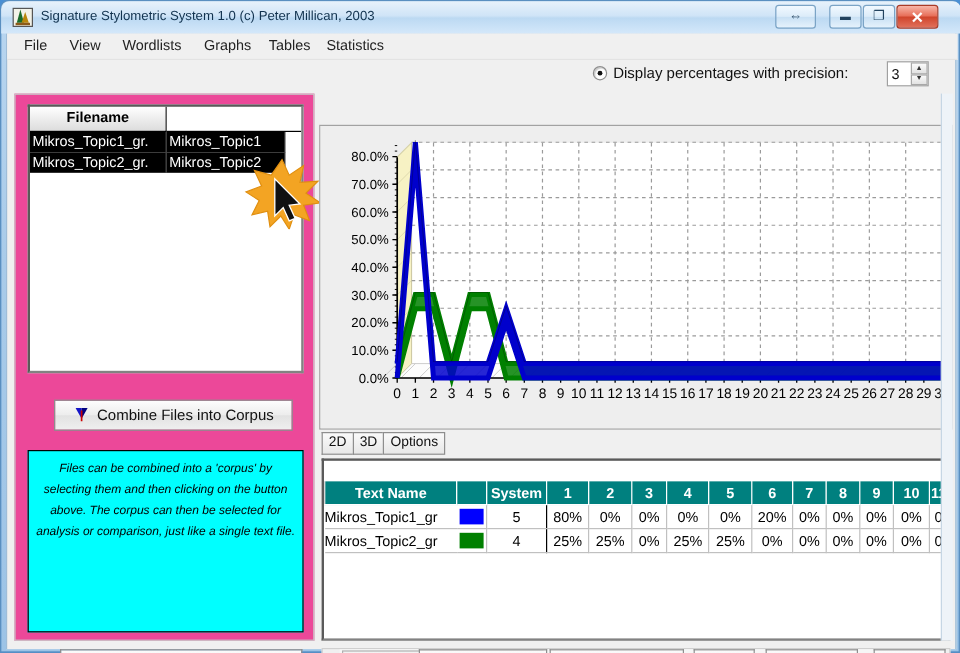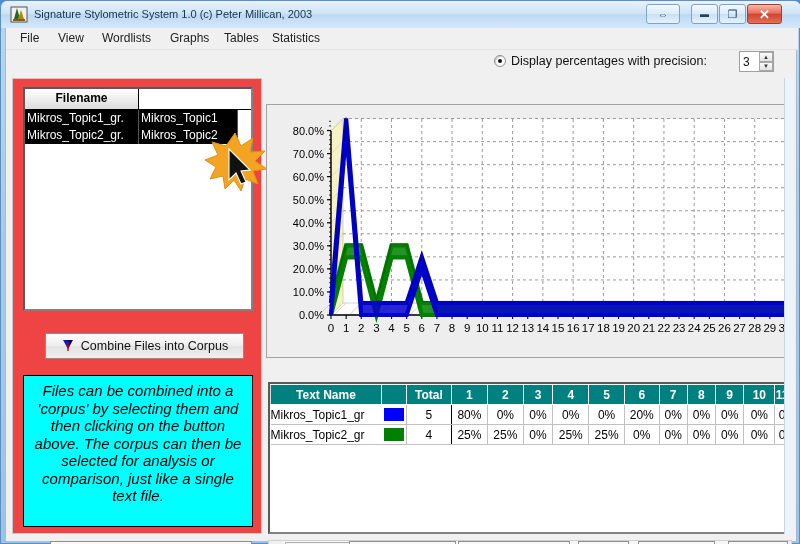--- a/index.html
+++ b/index.html
@@ -94,21 +94,21 @@
   .spin-btns div{
     flex:1;border:1px solid #a8a8a8;box-sizing:border-box;
     background:linear-gradient(to bottom,#fbfbfb,#e2e2e2);
     display:flex;align-items:center;justify-content:center;
     font-size:6px;color:#333;line-height:1;
   }
 
   
   .left-panel{
     position:absolute;left:6px;top:50px;width:250px;height:456px;
-    background:#ef4444;border:1px solid #c8c8c8;box-sizing:border-box;
+    background:#ec4899;border:1px solid #c8c8c8;box-sizing:border-box;
   }
   .grid-box{
     position:absolute;left:10px;top:8px;width:230px;height:224px;
     background:#fff;border:2px solid #828282;box-sizing:border-box;
     border-top-color:#5a5a5a;border-left-color:#5a5a5a;
     overflow:hidden;
   }
   .grid-head{
     display:flex;height:21px;box-sizing:border-box;
     border-bottom:1px solid #000;
@@ -138,21 +138,21 @@
     box-sizing:border-box;
     border:1px solid #8d8d8d;
     background:linear-gradient(to bottom,#fdfdfd 0%,#ededed 48%,#e2e2e2 52%,#efefef 100%);
     display:flex;align-items:center;justify-content:center;gap:6px;
     font-size:12.5px;color:#111;
   }
   .info-box{
     position:absolute;left:10px;top:296px;width:230px;height:152px;
     background:#00ffff;border:1px solid #000;box-sizing:border-box;
     padding:6px 6px 0 6px;
-    font-style:italic;font-size:15px;line-height:17.5px;
+    font-style:italic;font-size:10px;line-height:17.5px;
     text-align:center;color:#000;overflow:hidden;
   }
 
   
   .right-panel{
     position:absolute;left:260px;top:50px;width:528px;height:456px;
   }
   .chart-box{
     position:absolute;left:0;top:26px;width:528px;height:254px;
     background:#eeeeee;border:1px solid #a2a2a2;box-sizing:border-box;
@@ -168,21 +168,21 @@
     background:linear-gradient(to bottom,#fafafa,#e7e7e7);
   }
   .gtab:last-child{border-right:1px solid #8e8e8e;}
 
   .table-box{
     position:absolute;left:2px;top:304px;width:524px;height:152px;
     background:#fff;border:2px solid #828282;box-sizing:border-box;
     border-top-color:#5a5a5a;border-left-color:#5a5a5a;
     overflow:hidden;
   }
-  .tbl{border-collapse:collapse;table-layout:fixed;}
+  .tbl{border-collapse:collapse;table-layout:fixed;margin-top:16px;}
   .tbl th{
     background:#00807f;color:#fff;font-size:12px;font-weight:bold;
     height:19px;border:1px solid #ffffff;border-left-color:#d8d8d8;
     text-align:center;padding:0;
   }
   .tbl td{
     height:19px;font-size:12px;color:#000;text-align:center;
     border-right:1px solid #c0c0c0;border-bottom:1px solid #c0c0c0;
     padding:0;background:#fff;white-space:nowrap;
   }
@@ -524,28 +524,33 @@
               <polyline points="64,198 79.13333333333333,140.35294117647058 94.26666666666667,140.35294117647058 109.4,198 124.53333333333333,140.35294117647058 139.66666666666666,140.35294117647058 154.8,198 169.93333333333334,198 185.06666666666666,198 200.2,198 215.33333333333331,198 230.46666666666667,198 245.60000000000002,198 260.73333333333335,198 275.8666666666667,198 291,198 306.1333333333333,198 321.26666666666665,198 336.4,198 351.5333333333333,198 366.66666666666663,198 381.79999999999995,198 396.93333333333334,198 412.06666666666666,198 427.20000000000005,198 442.33333333333337,198 457.4666666666667,198 472.6,198 487.73333333333335,198 502.8666666666667,198 518,198" fill="none" stroke="#008000" stroke-width="4.2" stroke-linejoin="miter"></polyline>
               <polyline points="64,210 79.13333333333333,152.35294117647058 94.26666666666667,152.35294117647058 109.4,210 124.53333333333333,152.35294117647058 139.66666666666666,152.35294117647058 154.8,210 169.93333333333334,210 185.06666666666666,210 200.2,210 215.33333333333331,210 230.46666666666667,210 245.60000000000002,210 260.73333333333335,210 275.8666666666667,210 291,210 306.1333333333333,210 321.26666666666665,210 336.4,210 351.5333333333333,210 366.66666666666663,210 381.79999999999995,210 396.93333333333334,210 412.06666666666666,210 427.20000000000005,210 442.33333333333337,210 457.4666666666667,210 472.6,210 487.73333333333335,210 502.8666666666667,210 518,210" fill="none" stroke="#008000" stroke-width="4.2" stroke-linejoin="miter"></polyline>
               <polyline points="64,196.4 79.13333333333333,138.75294117647059 94.26666666666667,138.75294117647059 109.4,196.4 124.53333333333333,138.75294117647059 139.66666666666666,138.75294117647059 154.8,196.4 169.93333333333334,196.4 185.06666666666666,196.4 200.2,196.4 215.33333333333331,196.4 230.46666666666667,196.4 245.60000000000002,196.4 260.73333333333335,196.4 275.8666666666667,196.4 291,196.4 306.1333333333333,196.4 321.26666666666665,196.4 336.4,196.4 351.5333333333333,196.4 366.66666666666663,196.4 381.79999999999995,196.4 396.93333333333334,196.4 412.06666666666666,196.4 427.20000000000005,196.4 442.33333333333337,196.4 457.4666666666667,196.4 472.6,196.4 487.73333333333335,196.4 502.8666666666667,196.4 518,196.4" fill="none" stroke="#000" opacity="0.28" stroke-width="0.8"></polyline>
               <polygon points="64,210 79.13333333333333,25.529411764705884 94.26666666666667,210 109.4,210 124.53333333333333,210 139.66666666666666,210 154.8,163.88235294117646 169.93333333333334,210 185.06666666666666,210 200.2,210 215.33333333333331,210 230.46666666666667,210 245.60000000000002,210 260.73333333333335,210 275.8666666666667,210 291,210 306.1333333333333,210 321.26666666666665,210 336.4,210 351.5333333333333,210 366.66666666666663,210 381.79999999999995,210 396.93333333333334,210 412.06666666666666,210 427.20000000000005,210 442.33333333333337,210 457.4666666666667,210 472.6,210 487.73333333333335,210 502.8666666666667,210 518,210 518,198 502.8666666666667,198 487.73333333333335,198 472.6,198 457.4666666666667,198 442.33333333333337,198 427.20000000000005,198 412.06666666666666,198 396.93333333333334,198 381.79999999999995,198 366.66666666666663,198 351.5333333333333,198 336.4,198 321.26666666666665,198 306.1333333333333,198 291,198 275.8666666666667,198 260.73333333333335,198 245.60000000000002,198 230.46666666666667,198 215.33333333333331,198 200.2,198 185.06666666666666,198 169.93333333333334,198 154.8,151.88235294117646 139.66666666666666,198 124.53333333333333,198 109.4,198 94.26666666666667,198 79.13333333333333,13.529411764705884 64,198" fill="#0000cc" opacity="0.85" stroke="none"></polygon>
               <polyline points="64,198 79.13333333333333,13.529411764705884 94.26666666666667,198 109.4,198 124.53333333333333,198 139.66666666666666,198 154.8,151.88235294117646 169.93333333333334,198 185.06666666666666,198 200.2,198 215.33333333333331,198 230.46666666666667,198 245.60000000000002,198 260.73333333333335,198 275.8666666666667,198 291,198 306.1333333333333,198 321.26666666666665,198 336.4,198 351.5333333333333,198 366.66666666666663,198 381.79999999999995,198 396.93333333333334,198 412.06666666666666,198 427.20000000000005,198 442.33333333333337,198 457.4666666666667,198 472.6,198 487.73333333333335,198 502.8666666666667,198 518,198" fill="none" stroke="#0000cc" stroke-width="4.2" stroke-linejoin="miter"></polyline>
               <polyline points="64,210 79.13333333333333,25.529411764705884 94.26666666666667,210 109.4,210 124.53333333333333,210 139.66666666666666,210 154.8,163.88235294117646 169.93333333333334,210 185.06666666666666,210 200.2,210 215.33333333333331,210 230.46666666666667,210 245.60000000000002,210 260.73333333333335,210 275.8666666666667,210 291,210 306.1333333333333,210 321.26666666666665,210 336.4,210 351.5333333333333,210 366.66666666666663,210 381.79999999999995,210 396.93333333333334,210 412.06666666666666,210 427.20000000000005,210 442.33333333333337,210 457.4666666666667,210 472.6,210 487.73333333333335,210 502.8666666666667,210 518,210" fill="none" stroke="#0000cc" stroke-width="4.2" stroke-linejoin="miter"></polyline>
               <polyline points="64,196.4 79.13333333333333,11.929411764705884 94.26666666666667,196.4 109.4,196.4 124.53333333333333,196.4 139.66666666666666,196.4 154.8,150.28235294117647 169.93333333333334,196.4 185.06666666666666,196.4 200.2,196.4 215.33333333333331,196.4 230.46666666666667,196.4 245.60000000000002,196.4 260.73333333333335,196.4 275.8666666666667,196.4 291,196.4 306.1333333333333,196.4 321.26666666666665,196.4 336.4,196.4 351.5333333333333,196.4 366.66666666666663,196.4 381.79999999999995,196.4 396.93333333333334,196.4 412.06666666666666,196.4 427.20000000000005,196.4 442.33333333333337,196.4 457.4666666666667,196.4 472.6,196.4 487.73333333333335,196.4 502.8666666666667,196.4 518,196.4" fill="none" stroke="#000" opacity="0.28" stroke-width="0.8"></polyline>
             </svg>
         </div>
 
+        <div class="graph-tabs">
+          <div class="gtab">2D</div>
+          <div class="gtab">3D</div>
+          <div class="gtab">Options</div>
+        </div>
 
         <div class="table-box">
           <table class="tbl" id="datatable">
               <thead>
                 <tr>
                   <th style="width: 118px;">Text Name</th>
                   <th style="width: 26px;"></th>
-                  <th style="width: 52px;">Total</th>
+                  <th style="width: 52px;">System</th>
                   <th style="width: 40px;">1</th>
                   <th style="width: 40px;">2</th>
                   <th style="width: 34px;">3</th>
                   <th style="width: 40px;">4</th>
                   <th style="width: 40px;">5</th>
                   <th style="width: 38px;">6</th>
                   <th style="width: 32px;">7</th>
                   <th style="width: 32px;">8</th>
                   <th style="width: 32px;">9</th>
                   <th style="width: 36px;">10</th>

